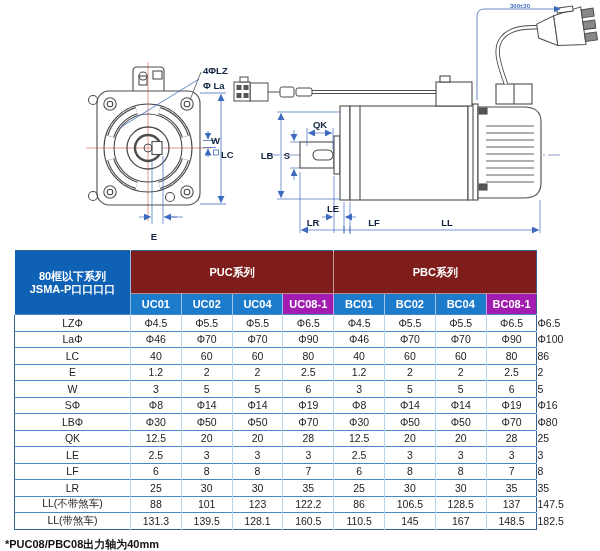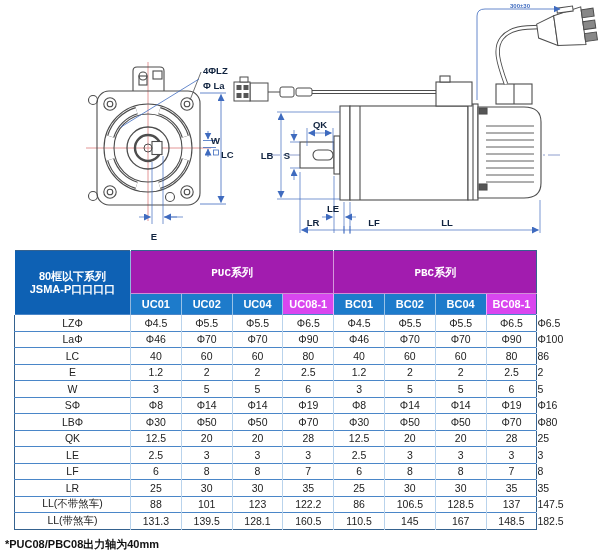--- a/index.html
+++ b/index.html
@@ -15,24 +15,24 @@
   .spec-table{
     border-collapse:collapse;table-layout:fixed;
     width:518px;margin:2px 0 0 14px;
     border:1.5px solid #35628f;
   }
   .spec-table th{
     color:#fff;font-weight:bold;font-size:11px;
     border-left:1px solid rgba(255,255,255,.55);
     padding:0;text-align:center;vertical-align:middle;
   }
-  .band{background:#a21caf;height:21px;font-family:Liberation Mono, monospace;}
+  .band{background:#7f1d1d;height:21px;}
   .corner{background:#0e61b4;font-size:11px;line-height:13px;}
   .sub{background:#1d7bcb;height:20px;}
-  .sub.hl{background:#d946ef;}
+  .sub.hl{background:#a21caf;}
   .spec-table thead tr:nth-child(2) th{border-top:1px solid rgba(255,255,255,.5);}
   .spec-table td{
     height:15.5px;padding:0;text-align:center;vertical-align:middle;
     font-size:10.5px;color:#222;background:#fff;
     border-top:1px solid #4a86c8;border-left:1px solid #b9d3ec;
   }
   .spec-table td.lbl{border-left:none;}
   .notes{margin:7px 0 0 5px;}
   .note-line{font-size:11px;font-weight:bold;color:#111;line-height:15px;}
 </style>

